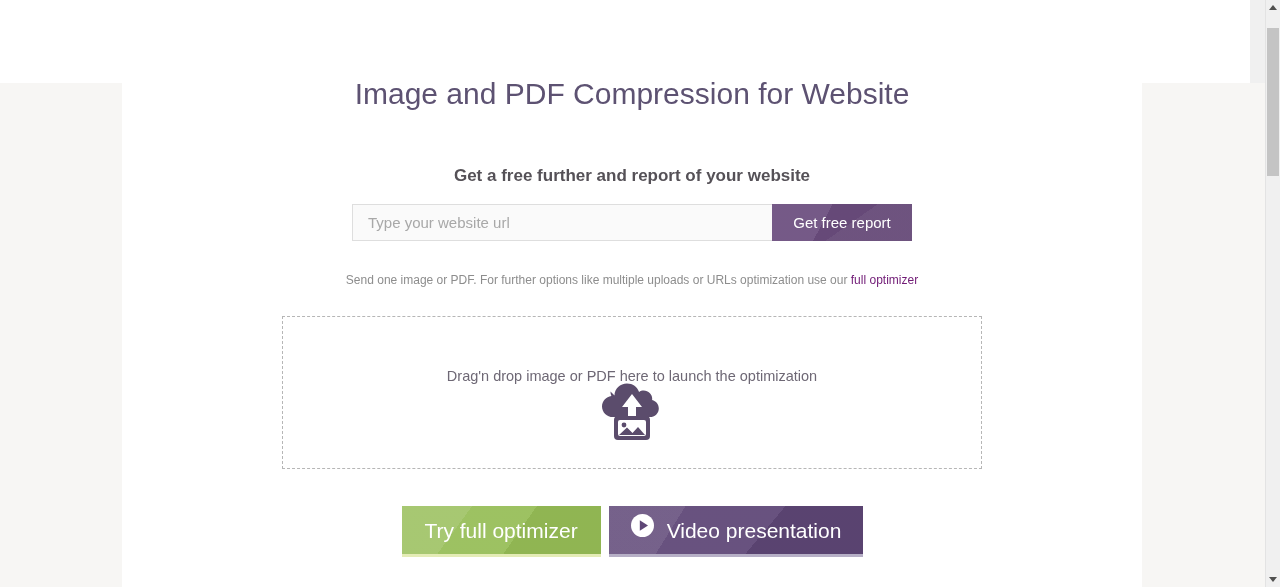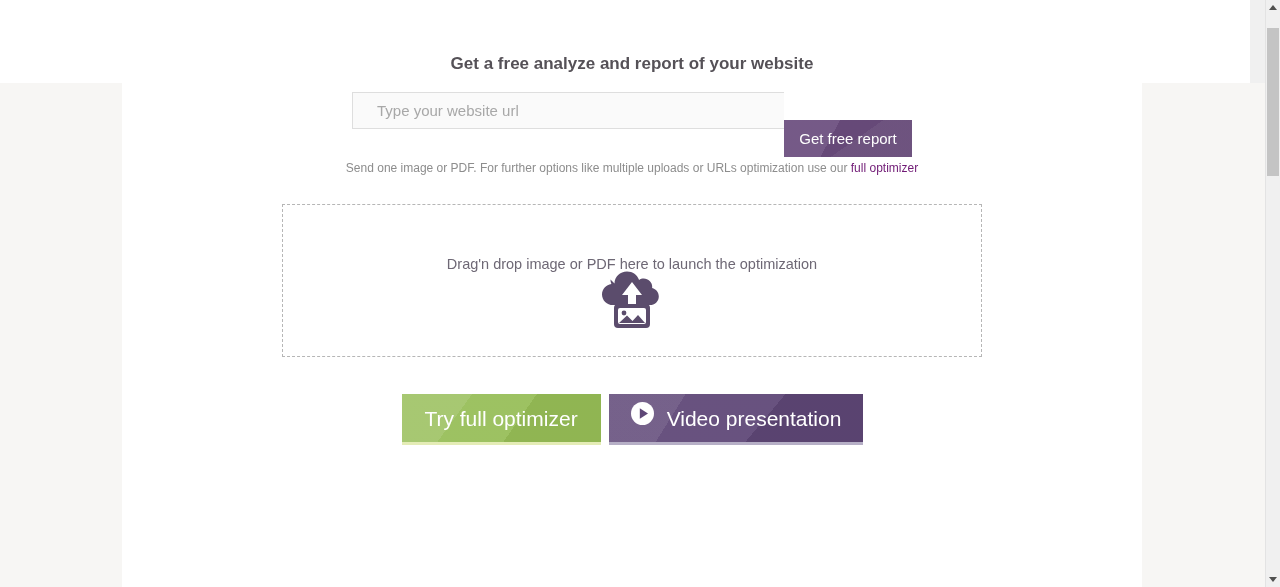--- a/index.html
+++ b/index.html
@@ -118,42 +118,41 @@
     width: 560px;
     margin: 17px auto 0;
     height: 37px;
   }
   #url-input {
     flex: 1;
     height: 37px;
     border: 1px solid #dedede;
     border-right: none;
     background: #fafafa;
-    padding: 0 24px;
+    padding: 0 15px;
     font-size: 15px;
     font-family: "Liberation Sans", sans-serif;
     color: #555;
     outline: none;
   }
   #url-input::placeholder { color: #a8a8a8; }
   #report-btn {
-    width: 128px;
+    width: 140px;
     height: 37px;
     border: none;
     background: #6b4d7e;
     background-image:
       linear-gradient(118deg, rgba(255,255,255,0.07) 0%, rgba(255,255,255,0.07) 38%, rgba(0,0,0,0.05) 38%, rgba(0,0,0,0.05) 100%),
       linear-gradient(-35deg, rgba(255,255,255,0.06) 0%, rgba(255,255,255,0.06) 45%, rgba(0,0,0,0.0) 45%);
     color: #ffffff;
     font-size: 15px;
     font-family: "Liberation Sans", sans-serif;
     cursor: pointer;
     line-height: 37px;
     text-align: center;
-    margin-top: 28px;
   }
 
   #form-hint {
     text-align: center;
     font-size: 12px;
     color: #8d8d8d;
     margin-top: 31px;
     line-height: 16px;
   }
   #form-hint a {
@@ -327,22 +326,23 @@
           <rect x="2.6" y="7.5" width="1.2" height="1.2"></rect>
           <rect x="5.4" y="7.5" width="1.2" height="1.2"></rect>
           <rect x="8.2" y="7.5" width="1.2" height="1.2"></rect>
         </g>
       </svg>
     </div>
   </div>
 
   <div id="content">
 
-
-    <h2 id="subtitle">Get a free analyze and report of your website</h2>
+    <h1 id="page-title">Image and PDF Compression for Website</h1>
+
+    <h2 id="subtitle">Get a free further and report of your website</h2>
 
     <div id="report-form">
       <input id="url-input" type="text" placeholder="Type your website url" style="">
       <button id="report-btn">Get free report</button>
     </div>
 
     <p id="form-hint">
       <span>Send one image or PDF. For further options like multiple uploads or URLs optimization use our </span><a>full optimizer</a>
     </p>
 

